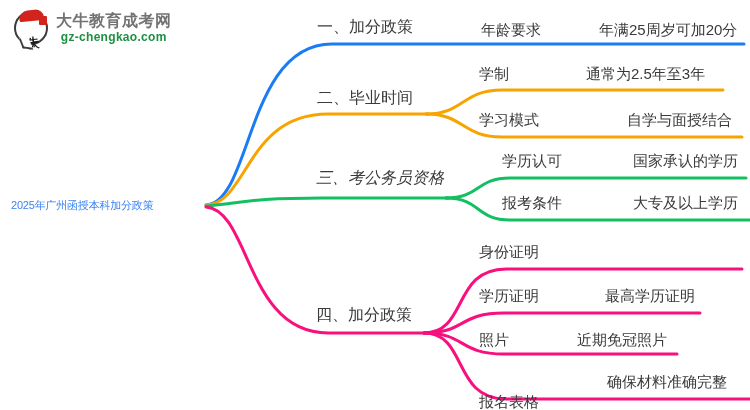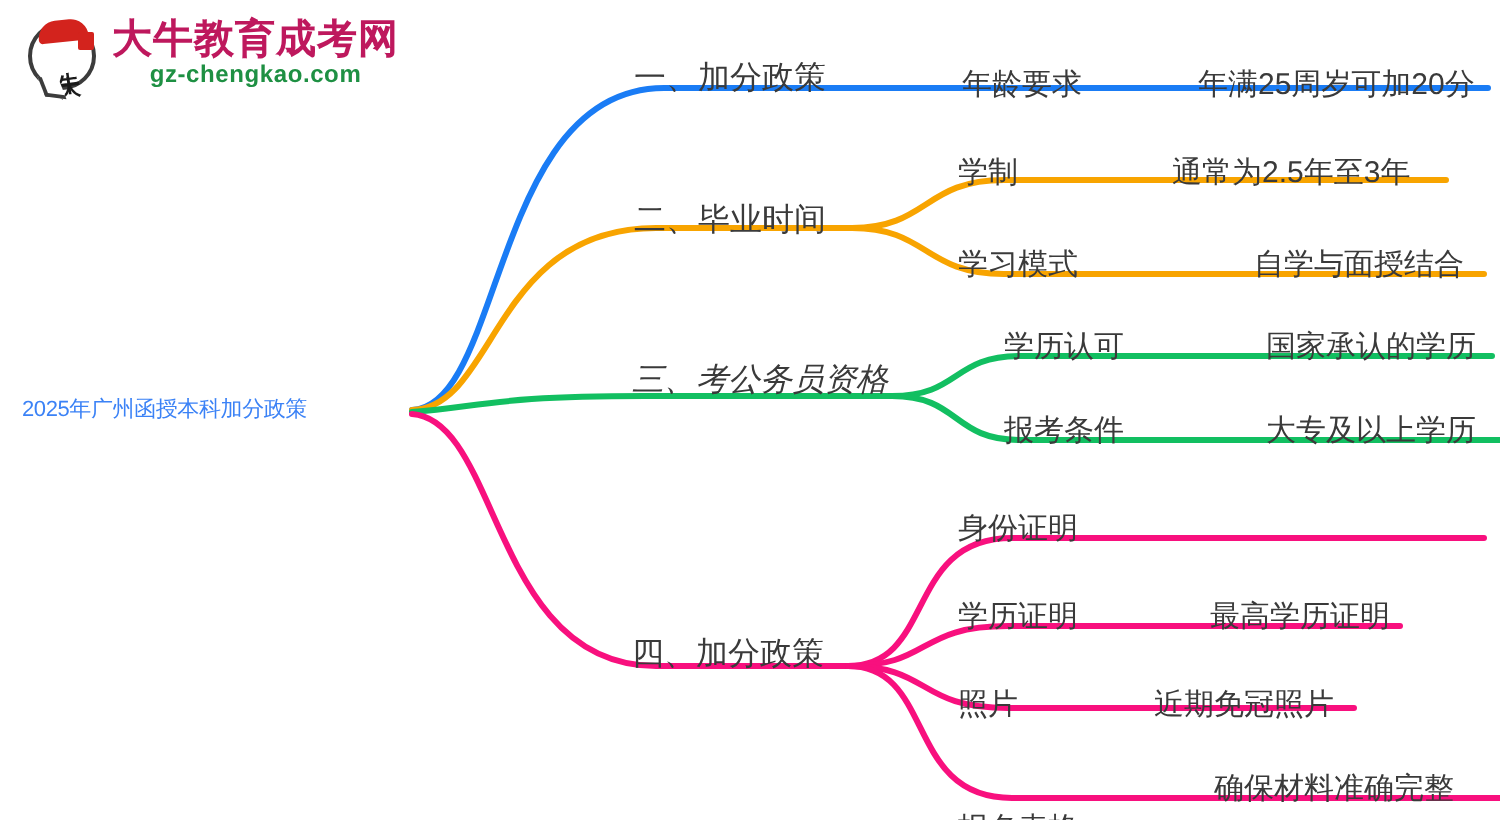--- a/index.html
+++ b/index.html
@@ -4,21 +4,21 @@
 <style>
   html,body{margin:0;padding:0;background:#fff;}
   .canvas{
     position:relative;width:750px;height:410px;background:#ffffff;
     overflow:hidden;font-family:"Liberation Sans",sans-serif;
   }
   .wires{position:absolute;left:0;top:0;width:750px;height:410px;}
   .wires path{fill:none;stroke-width:3;stroke-linecap:round;}
   .node{
     position:absolute;white-space:nowrap;color:#3a3a3a;
-    font-size:15px;line-height:19px;font-family:"Liberation Sans",sans-serif;margin-top:13px;
+    font-size:15px;line-height:19px;font-family:"Liberation Sans",sans-serif;
   }
   .main-node{font-size:16px;line-height:20px;}
   .root-label{
     position:absolute;left:11px;top:194px;font-size:11px;line-height:22px;
     color:#3b82f6;white-space:nowrap;letter-spacing:-0.2px;text-align:center;
   }
   
   .logo{position:absolute;left:14px;top:11px;display:flex;align-items:center;gap:8px;}
   .logo-bubble{
     position:relative;width:34px;height:34px;border:2px solid #3c3c3c;border-radius:50%;
@@ -36,21 +36,21 @@
     position:absolute;left:50%;top:52%;transform:translate(-50%,-50%) rotate(-8deg);
     writing-mode:vertical-rl;text-orientation:upright;
     font-size:11px;font-weight:700;color:#1a1a1a;letter-spacing:-2px;
     font-family:"Liberation Serif",serif;
   }
   .logo-tail{
     position:absolute;left:5px;bottom:-6px;width:8px;height:8px;background:#fff;
     border-left:2px solid #3c3c3c;border-bottom:2px solid #3c3c3c;
     transform:skewX(28deg) rotate(8deg);
   }
-  .logo-name{font-size:20px;font-weight:700;color:#be185d;line-height:19px;letter-spacing:0.5px;}
+  .logo-name{font-size:16px;font-weight:700;color:#737373;line-height:19px;letter-spacing:0.5px;}
   .logo-url{font-size:12px;font-weight:700;color:#1e9043;line-height:15px;letter-spacing:0.3px;text-align:center;}
 </style>
 </head>
 <body>
 
 <div class="canvas">
 
   <svg class="wires" viewBox="0 0 750 410">
     <path d="M206,205 C252,203 246,44 332,44 H744" stroke="#1a7cf5"></path>
     <path d="M206,205 C248,204 246,114 328,114 H428" stroke="#f8a400"></path>

